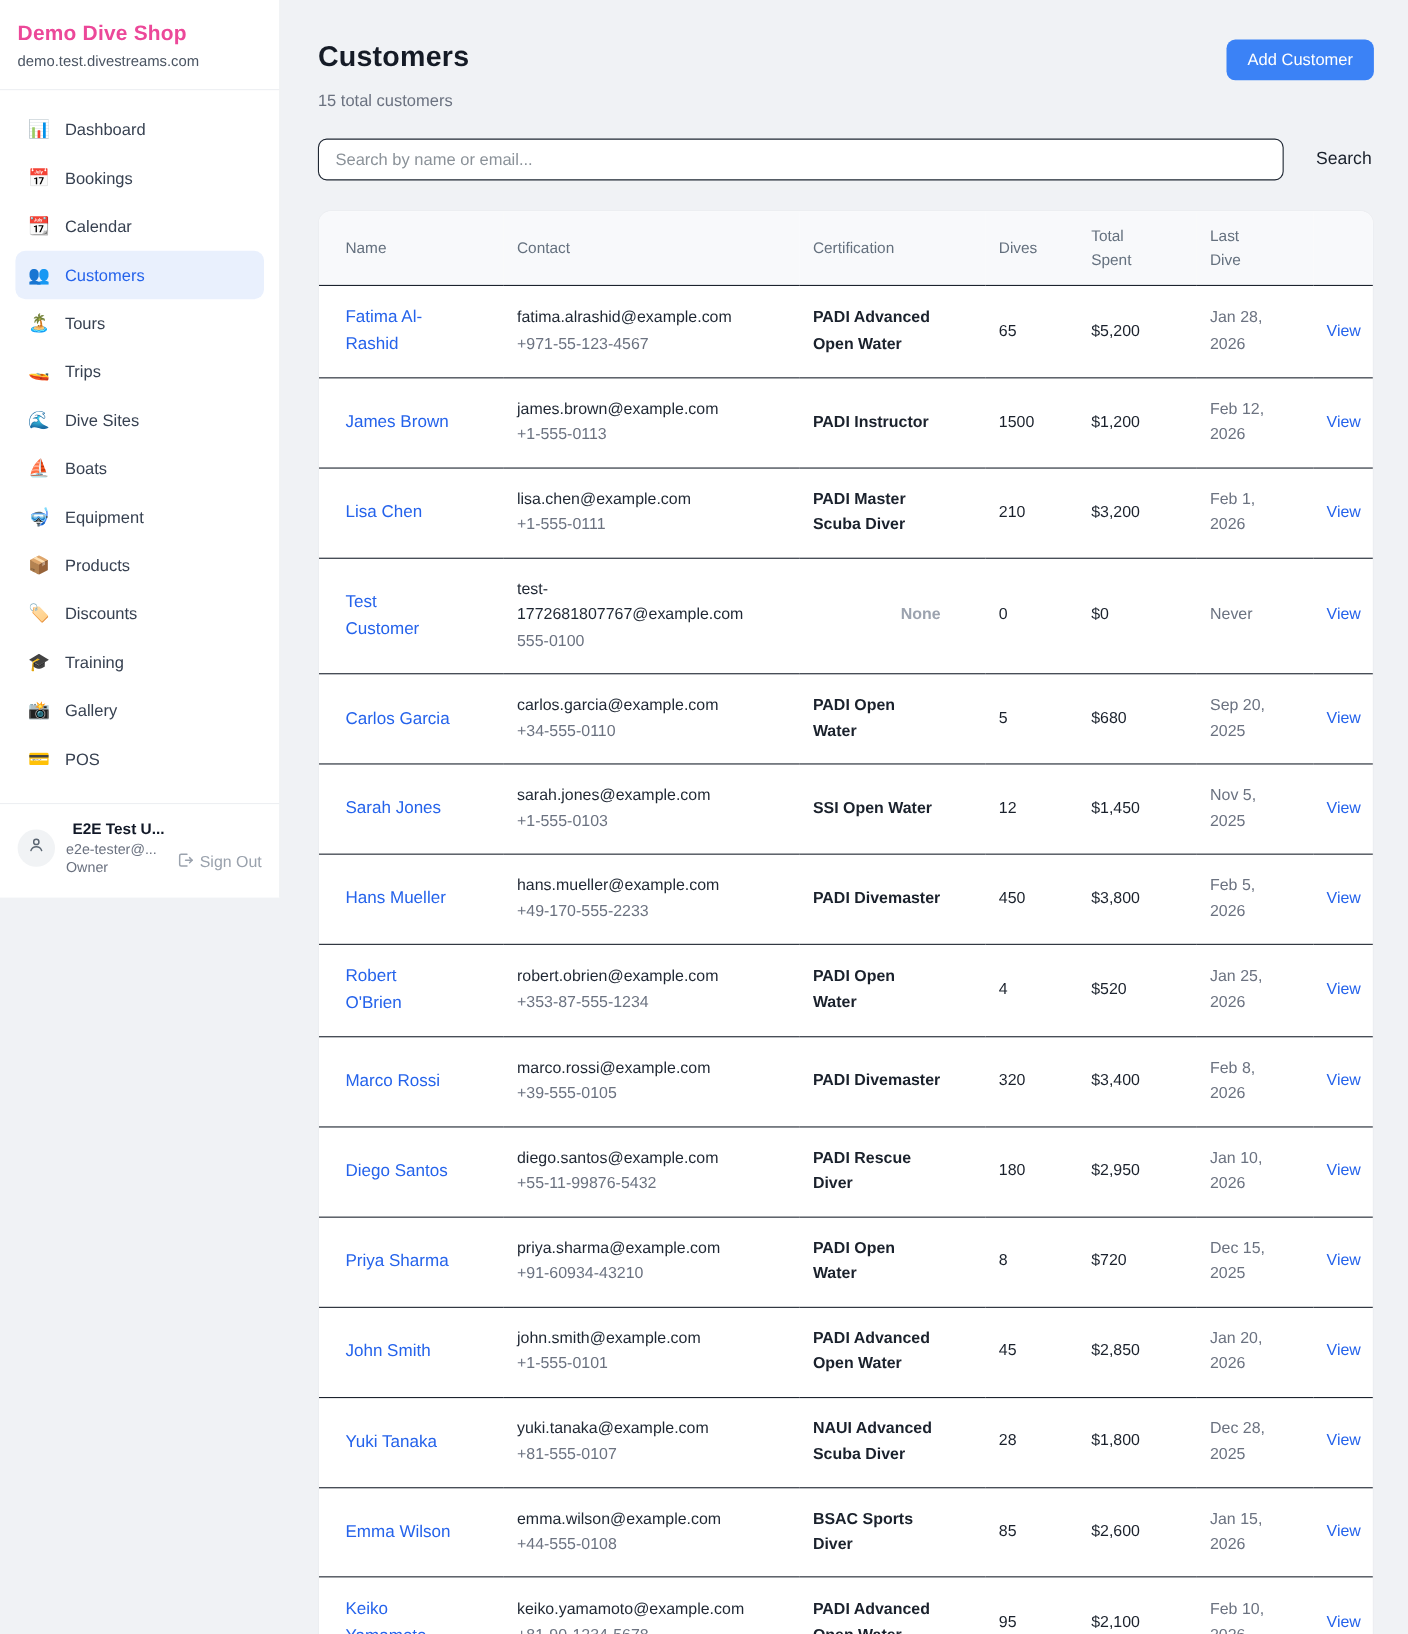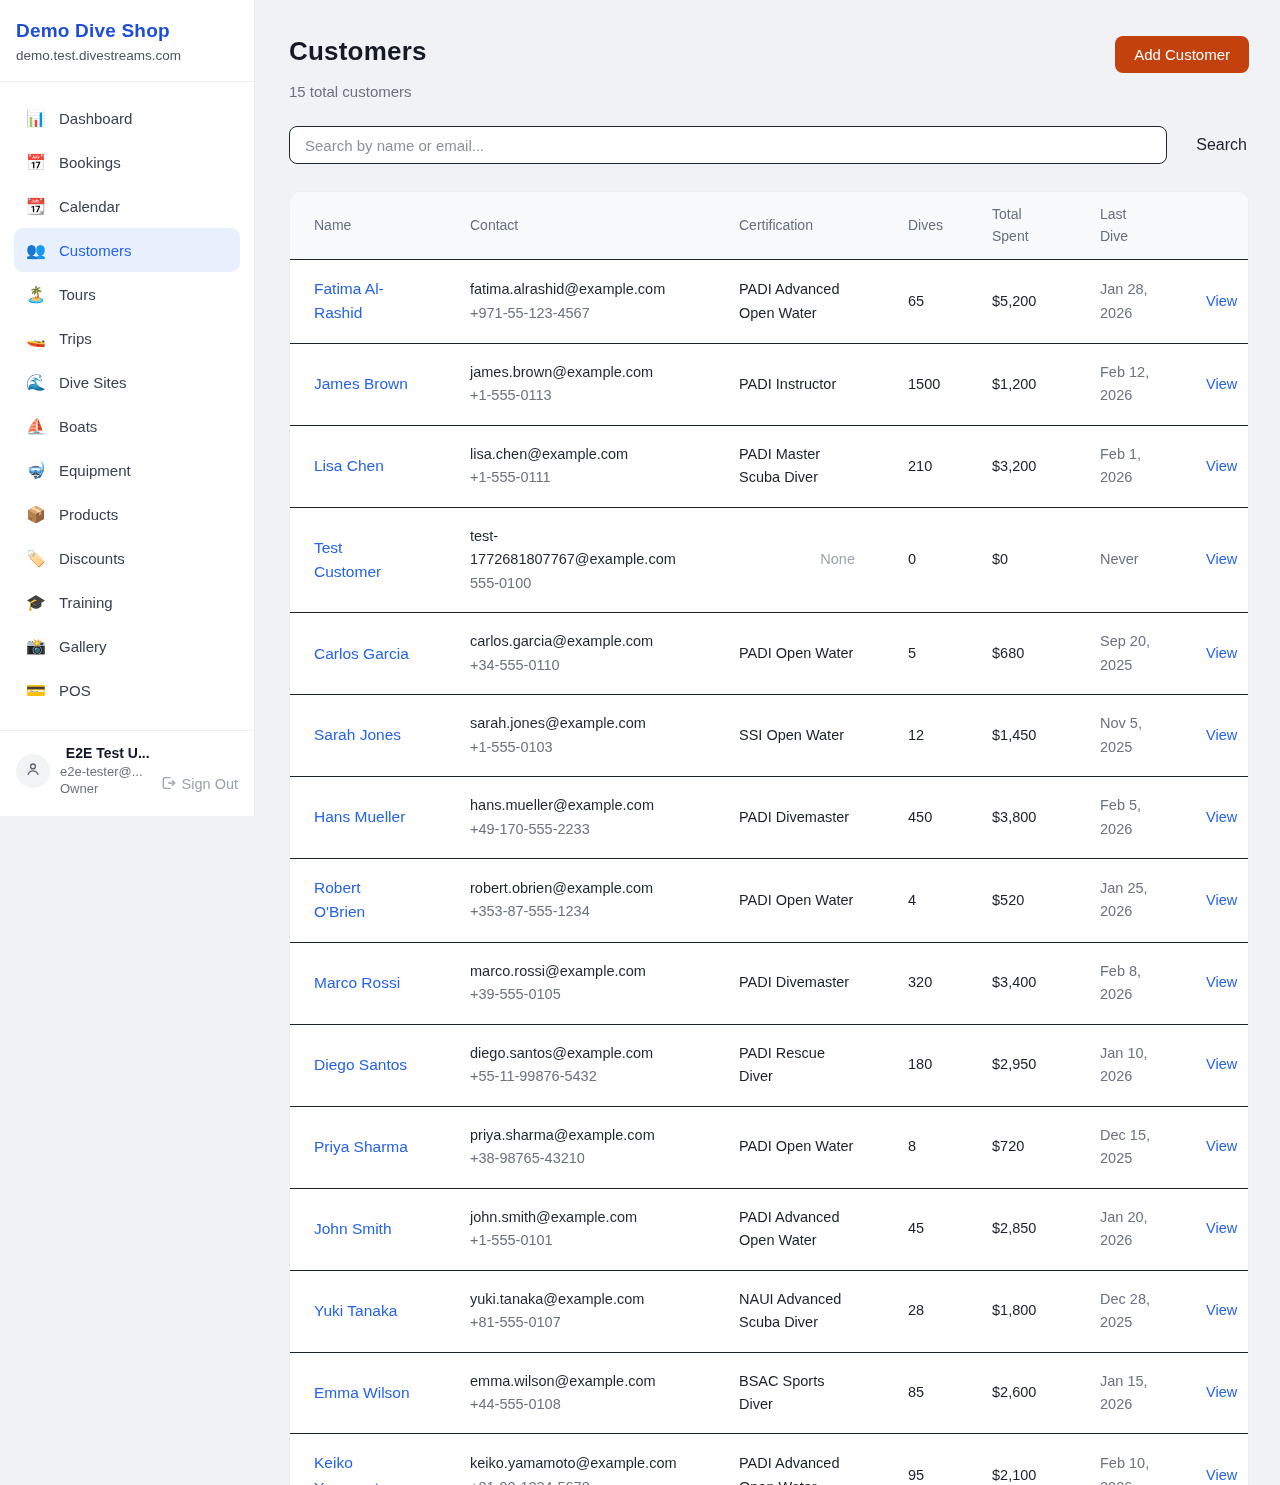--- a/index.html
+++ b/index.html
@@ -9,21 +9,21 @@
     background:#f0f2f5;
     color:#1a212c;
   }
   
   .sidebar {
     position:absolute; left:0; top:0; width:255px;
     background:#ffffff; border-right:1px solid #e8ebee;
     padding-bottom:2px;
   }
   .shop-header { padding:20px 16px 18px 16px; border-bottom:1px solid #edeff2; }
-  .shop-name { font-size:19px; font-weight:bold; color:#1d4ed8; letter-spacing:.2px; }
+  .shop-name { font-size:19px; font-weight:bold; color:#ec4899; letter-spacing:.2px; }
   .shop-domain { font-size:13.5px; color:#4b5563; margin-top:6px; }
   .nav { padding:14px 14px 10px 14px; }
   .nav-item {
     display:flex; align-items:center; gap:13px;
     height:44px; padding:0 12px; border-radius:9px;
     font-size:15px; color:#374151; cursor:pointer;
   }
   .nav-item .icon { font-size:16px; width:20px; text-align:center; }
   .nav-item.active { background:#e9f0fd; color:#2563eb; }
   .user-section {
@@ -42,21 +42,21 @@
   .signout {
     display:flex; align-items:center; gap:6px;
     color:#9aa2ad; font-size:14.5px; cursor:pointer; white-space:nowrap;margin-top:27px;
   }
   
   .main { margin-left:255px; padding:36px 31px 28px 34px; }
   .page-header { display:flex; justify-content:space-between; align-items:flex-start; }
   .page-title { font-size:26px; font-weight:bold; color:#151b26; letter-spacing:.2px; }
   .page-subtitle { font-size:15px; color:#6b7280; margin-top:16px; }
   .btn-primary {
-    background:#c2410c; color:#ffffff; border:none; cursor:pointer;
+    background:#3b82f6; color:#ffffff; border:none; cursor:pointer;
     font-family:inherit; font-size:15px; font-weight:500;
     padding:10px 19px; border-radius:8px;
   }
   .search-row { display:flex; align-items:center; margin-top:26px; }
   .search-input {
     flex:1; height:38px; border:1px solid #1f2733; border-radius:8px;
     padding:0 15px; font-family:inherit; font-size:15px; color:#1a212c;
     background:#ffffff; outline:none;
   }
   .search-input::placeholder { color:#8b9299; }
@@ -84,21 +84,21 @@
     border-bottom:1px solid #1c232e; vertical-align:middle; color:#1a212c;
   }
   tbody tr:last-child td { border-bottom:none; }
   td.c-name { padding-left:24px; }
   .name-link {
     color:#2563eb; text-decoration:none; font-size:15.5px; font-weight:500;
     display:inline-block; max-width:96px; line-height:1.55;
   }
   .email { color:#1f2733; max-width:212px; overflow-wrap:anywhere; }
   .phone { color:#6b7280; }
-  .cert { max-width:116px; }
+  .cert { max-width:116px;font-weight:bold; }
   .cert.muted { color:#9ca3af;text-align:right; }
   .c-last { color:#6b7280; }
   .c-last .dt { max-width:62px; }
   .view-link { color:#2563eb; text-decoration:none; font-weight:500; font-size:14.5px; }
 </style>
 </head>
 <body>
 
 <aside class="sidebar">
   <div class="shop-header">
@@ -396,21 +396,21 @@
             <td>$2,950</td>
             <td class="c-last">
               <div class="dt">Jan 10, 2026</div>
             </td>
             <td><a href="#" class="view-link">View</a></td>
           </tr>
           <tr>
             <td class="c-name"><a href="#" class="name-link">Priya Sharma</a></td>
             <td>
               <div class="email">priya.sharma@example.com</div>
-              <div class="phone">+38-98765-43210</div>
+              <div class="phone">+91-60934-43210</div>
             </td>
             <td>
               <div class="cert">PADI Open Water</div>
             </td>
             <td>8</td>
             <td>$720</td>
             <td class="c-last">
               <div class="dt">Dec 15, 2025</div>
             </td>
             <td><a href="#" class="view-link">View</a></td>

